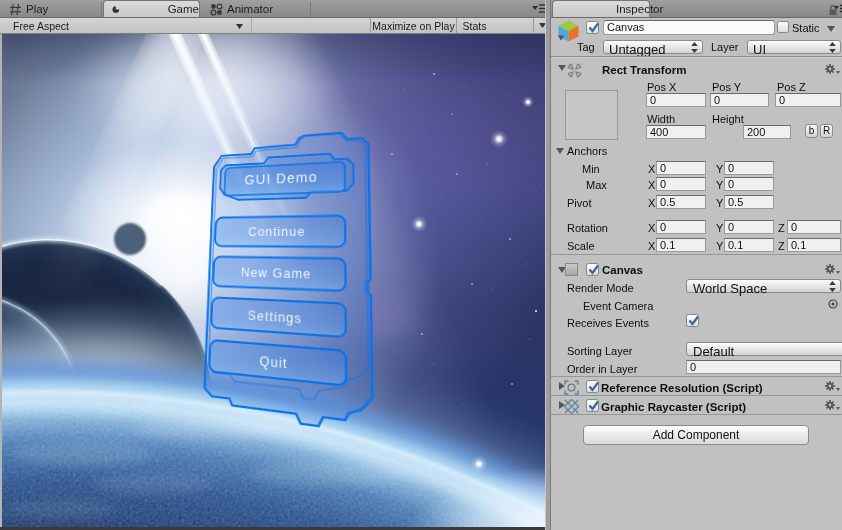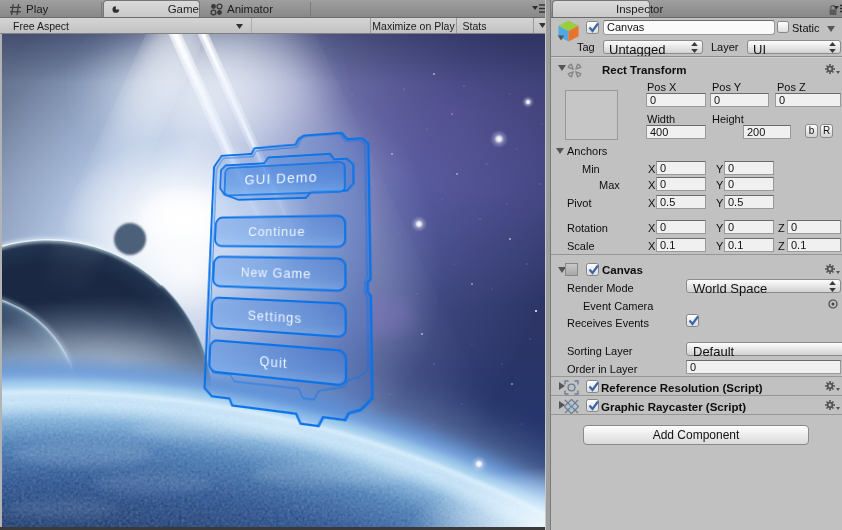--- a/index.html
+++ b/index.html
@@ -440,21 +440,21 @@
   <div class="fld" style="left:159px; top:107px; width:48px;margin-left:33px;">200</div>
   <div class="drop" style="left:254px; top:106px; width:13px; height:14px; text-align:center; font-size:10px; line-height:12px;">b</div>
   <div class="drop" style="left:269px; top:106px; width:13px; height:14px; text-align:center; font-size:10px; line-height:12px;">R</div>
   <div class="tri down" style="left:5px; top:130px;"></div>
   <div class="lbl" style="left:16px; top:127px;">Anchors</div>
   <div class="lbl" style="left:31px; top:145px;">Min</div>
   <div class="lbl" style="left:97px; top:145px;">X</div>
   <div class="fld" style="left:105px; top:143px; width:50px;">0</div>
   <div class="lbl" style="left:165px; top:145px;">Y</div>
   <div class="fld" style="left:173px; top:143px; width:50px;">0</div>
-  <div class="lbl" style="left:48px; top:161px;">Max</div>
+  <div class="lbl" style="left:35px; top:161px;">Max</div>
   <div class="lbl" style="left:97px; top:161px;">X</div>
   <div class="fld" style="left:105px; top:159px; width:50px;">0</div>
   <div class="lbl" style="left:165px; top:161px;">Y</div>
   <div class="fld" style="left:173px; top:159px; width:50px;">0</div>
   <div class="lbl" style="left:16px; top:179px;">Pivot</div>
   <div class="lbl" style="left:97px; top:179px;">X</div>
   <div class="fld" style="left:105px; top:177px; width:50px;">0.5</div>
   <div class="lbl" style="left:165px; top:179px;">Y</div>
   <div class="fld" style="left:173px; top:177px; width:50px;">0.5</div>
   <div class="lbl" style="left:16px; top:204px;">Rotation</div>

